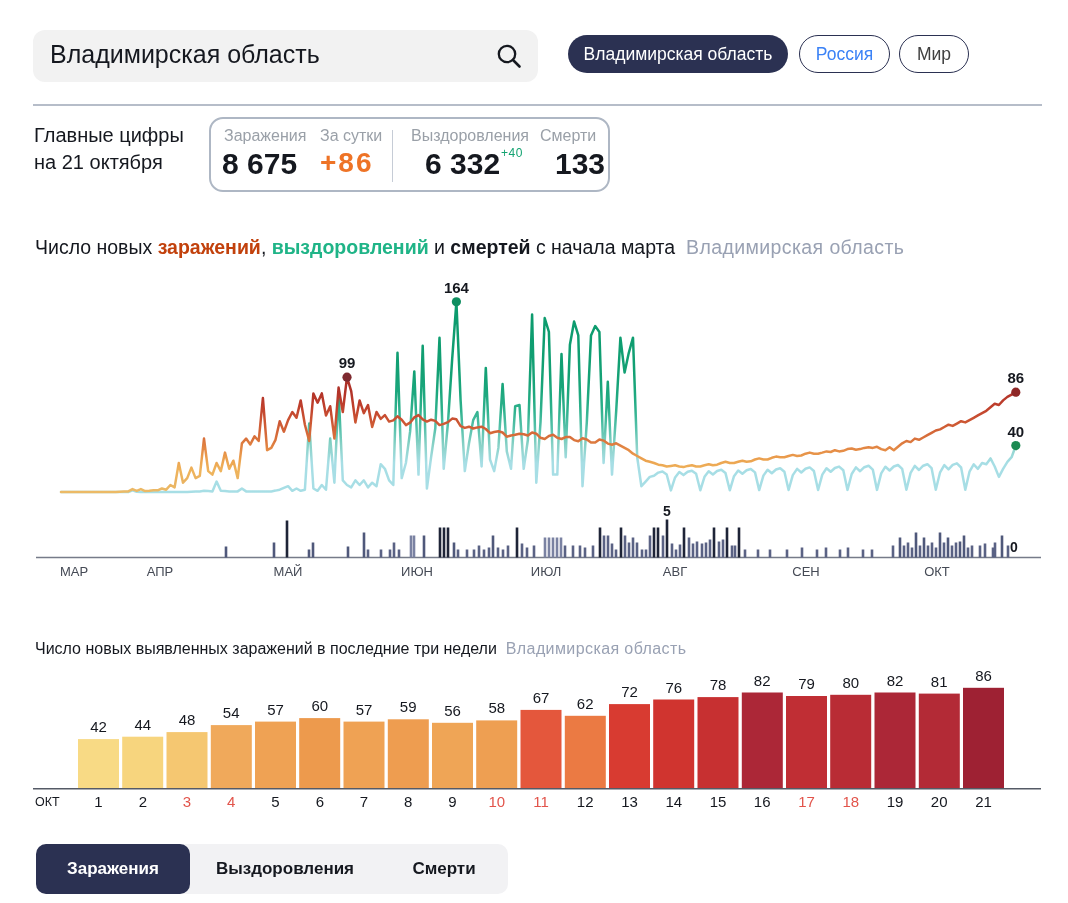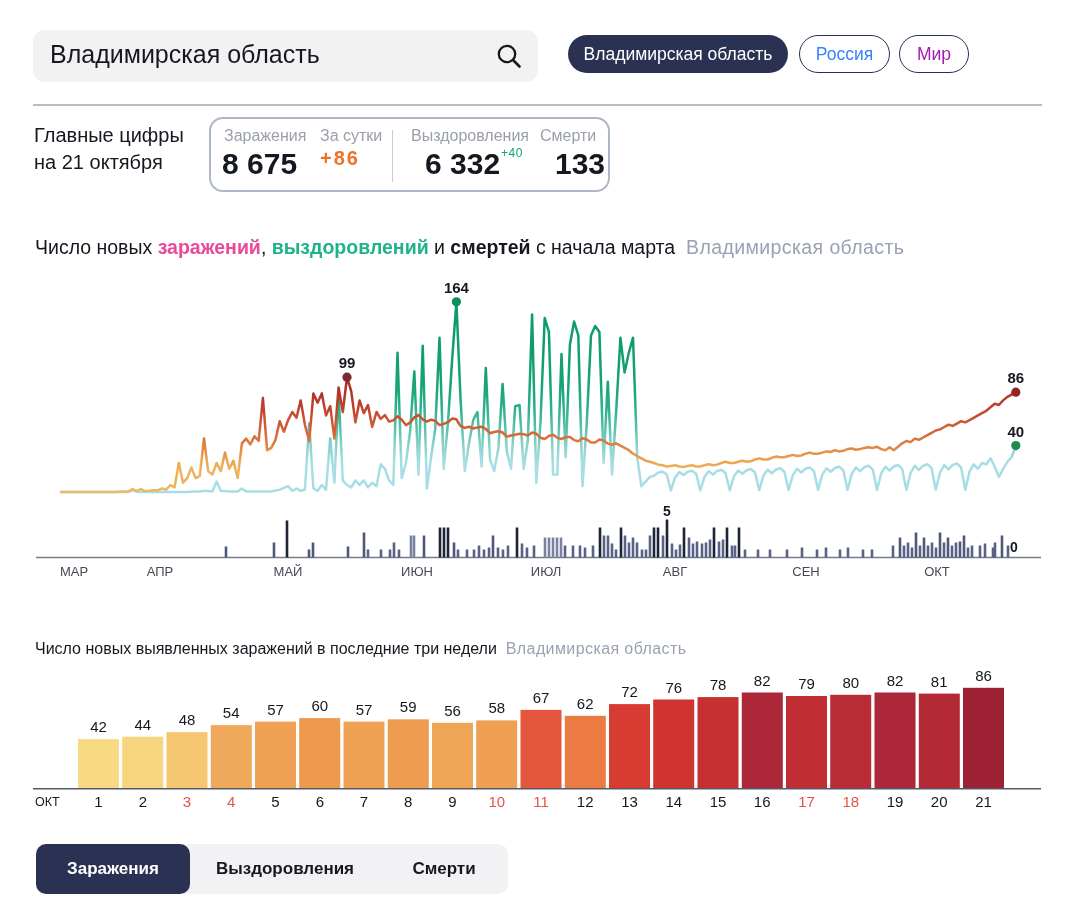--- a/index.html
+++ b/index.html
@@ -10,38 +10,38 @@
 
 <div class="abs" style="left:33px;top:30px;width:505px;height:52px;background:#F2F2F2;border-radius:12px"></div>
 <div class="abs" style="left:50px;top:40px;font-size:25px;color:#15181F">Владимирская область</div>
 <svg class="abs" style="left:495px;top:42px" width="28" height="28" viewBox="0 0 28 28">
     <circle cx="12" cy="12" r="8.2" fill="none" stroke="#15181F" stroke-width="2.3"></circle>
     <line x1="18" y1="18" x2="24.5" y2="24.5" stroke="#15181F" stroke-width="2.6" stroke-linecap="round"></line>
   </svg>
 
 <div class="abs pill" style="left:568px;top:35px;width:220px;background:#2B3152;color:#fff">Владимирская область</div>
 <div class="abs pill" style="left:799px;top:35px;width:91px;background:#fff;border:1px solid #2B3152;color:#3b82f6">Россия</div>
-<div class="abs pill" style="left:899px;top:35px;width:70px;background:#fff;border:1px solid #2B3152;color:#a21caf">Мир</div>
+<div class="abs pill" style="left:899px;top:35px;width:70px;background:#fff;border:1px solid #2B3152;color:#404040">Мир</div>
 
 <div class="abs" style="left:33px;top:104px;width:1009px;height:2px;background:#B6BDC9"></div>
 
 <div class="abs" style="left:34px;top:122px;font-size:20px;line-height:27px;color:#15181F">Главные цифры<br>на 21 октября</div>
 <div class="abs" style="left:209px;top:117px;width:401px;height:75px;border:2px solid #AEB7C4;border-radius:14px"></div>
 <div class="abs" style="left:224px;top:127px;font-size:16px;color:#9AA0A8">Заражения</div>
 <div class="abs" style="left:222px;top:147px;font-size:30px;font-weight:bold;color:#15181F">8 675</div>
 <div class="abs" style="left:320px;top:127px;font-size:16px;color:#9AA0A8">За сутки</div>
-<div class="abs" style="left:320px;top:147px;font-size:20px;font-weight:bold;color:#EE7326;letter-spacing:2px">+86</div>
+<div class="abs" style="left:320px;top:147px;font-size:28px;font-weight:bold;color:#EE7326;letter-spacing:2px">+86</div>
 <div class="abs" style="left:392px;top:130px;width:1px;height:52px;background:#C6CCD6"></div>
 <div class="abs" style="left:411px;top:127px;font-size:16px;color:#9AA0A8">Выздоровления</div>
 <div class="abs" style="left:425px;top:147px;font-size:30px;font-weight:bold;color:#15181F">6 332</div>
 <div class="abs" style="left:501px;top:146px;font-size:12px;font-weight:normal;color:#13A371;letter-spacing:0.5px">+40</div>
 <div class="abs" style="left:540px;top:127px;font-size:16px;color:#9AA0A8">Смерти</div>
 <div class="abs" style="left:555px;top:147px;font-size:30px;font-weight:bold;color:#15181F">133</div>
 
-<div class="abs" style="left:35px;top:236px;font-size:19.5px;color:#15181F">Число новых <b style="color:#ec4899">заражений</b>, <b style="color:#1FB487">выздоровлений</b> и <b>смертей</b> с начала марта&nbsp;&nbsp;<span style="color:#99A1B3;letter-spacing:0.4px">Владимирская область</span></div>
+<div class="abs" style="left:35px;top:236px;font-size:19.5px;color:#15181F">Число новых <b style="color:#c2410c">заражений</b>, <b style="color:#1FB487">выздоровлений</b> и <b>смертей</b> с начала марта&nbsp;&nbsp;<span style="color:#99A1B3;letter-spacing:0.4px">Владимирская область</span></div>
 
 <div class="abs" style="left:35px;top:640px;font-size:16px;color:#15181F">Число новых выявленных заражений в последние три недели&nbsp;&nbsp;<span style="color:#99A1B3;letter-spacing:0.4px">Владимирская область</span></div>
 
 <div class="abs" style="left:36px;top:844px;width:472px;height:50px;background:#F2F2F4;border-radius:10px"></div>
 <div class="abs" style="left:36px;top:844px;width:154px;height:50px;background:#2B3152;border-radius:10px;display:flex;align-items:center;justify-content:center;font-size:17px;color:#fff;font-weight:bold">Заражения</div>
 <div class="abs" style="left:190px;top:844px;width:190px;height:50px;display:flex;align-items:center;justify-content:center;font-size:17px;color:#15181F;font-weight:bold">Выздоровления</div>
 <div class="abs" style="left:380px;top:844px;width:128px;height:50px;display:flex;align-items:center;justify-content:center;font-size:17px;color:#15181F;font-weight:bold">Смерти</div>
 <svg width="1068" height="903" viewBox="0 0 1068 903" style="position:absolute;left:0;top:0" font-family="Liberation Sans, sans-serif">
 <defs>
 <linearGradient id="gi" gradientUnits="userSpaceOnUse" x1="0" y1="492" x2="0" y2="377.2">

